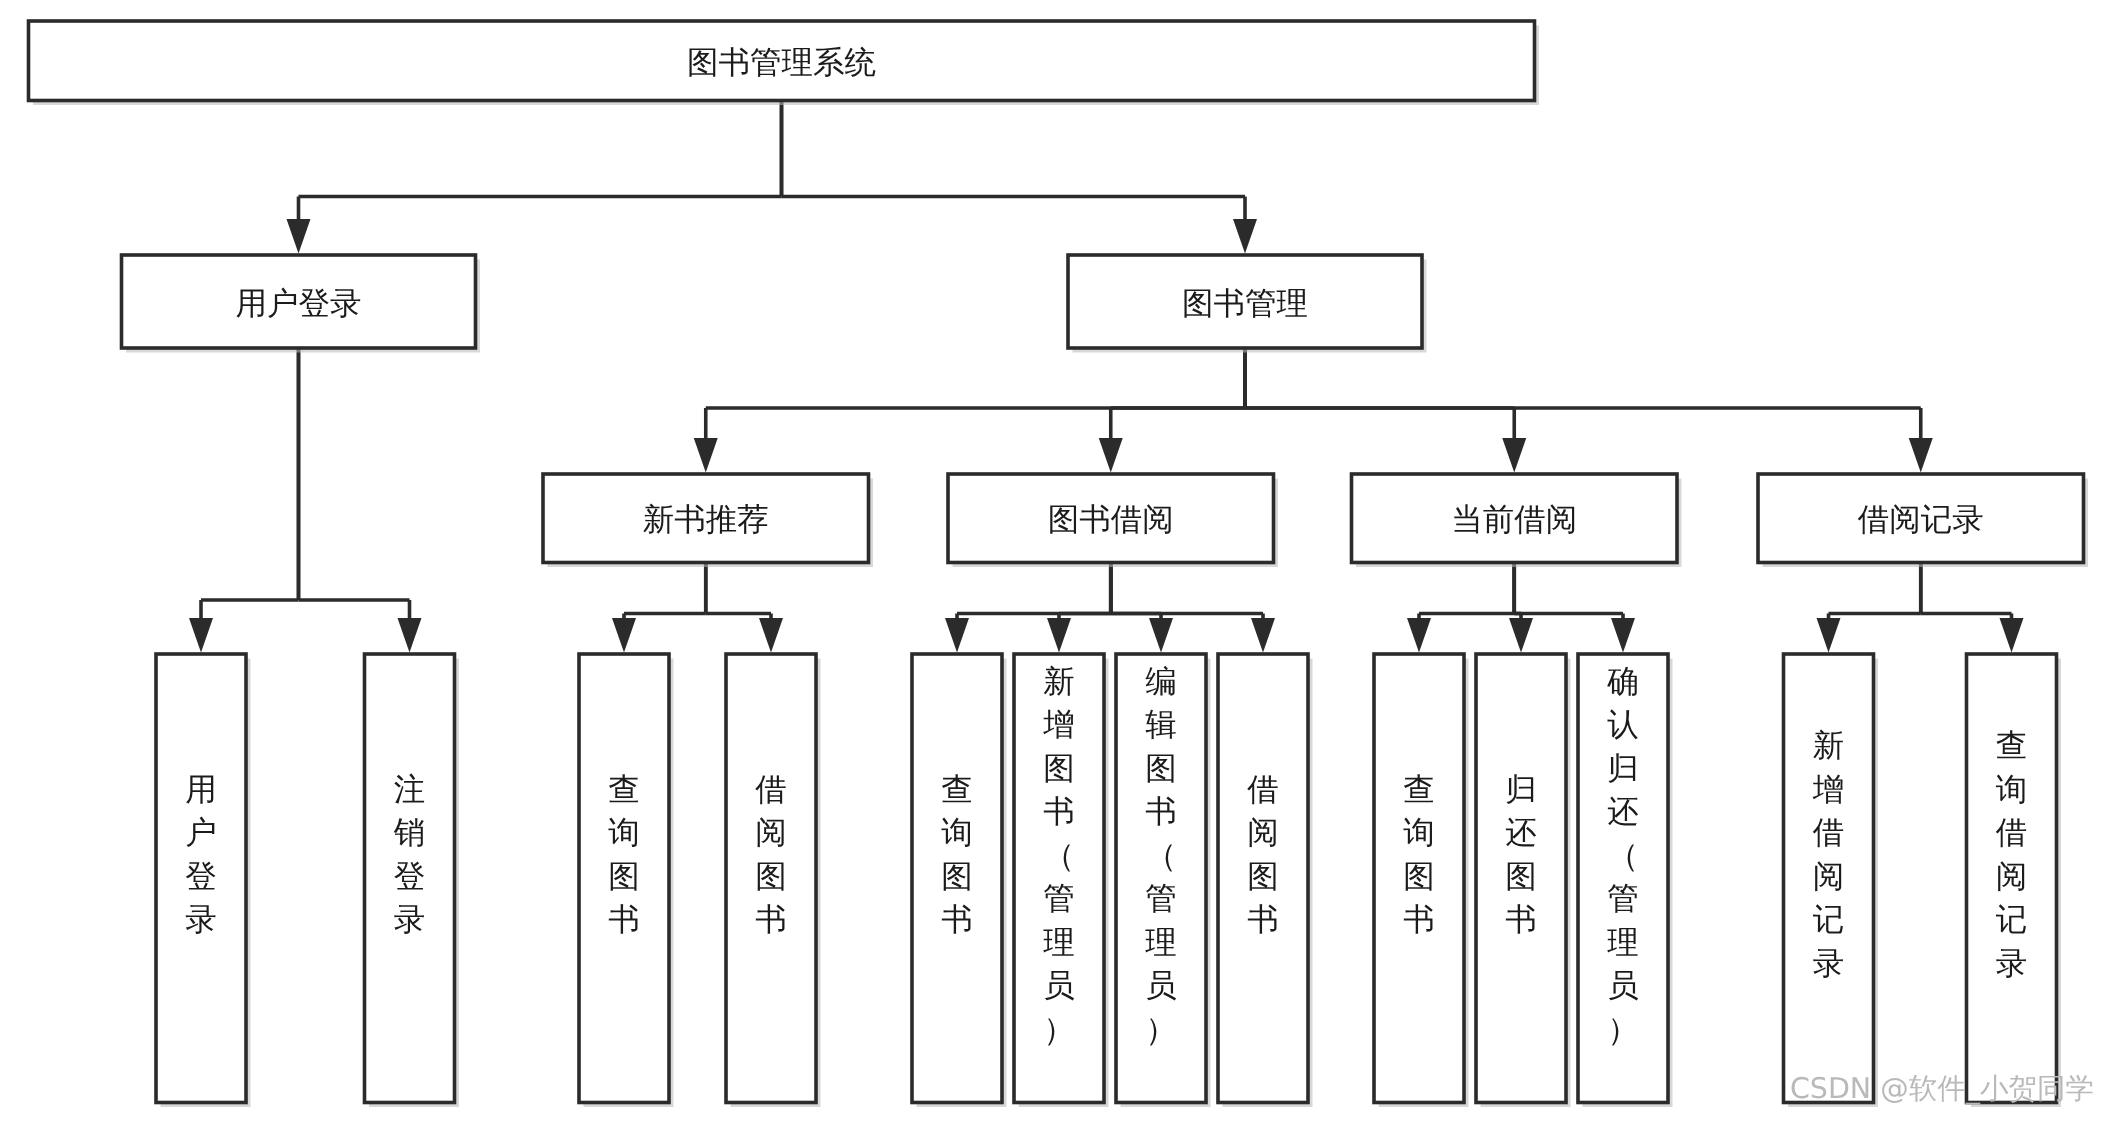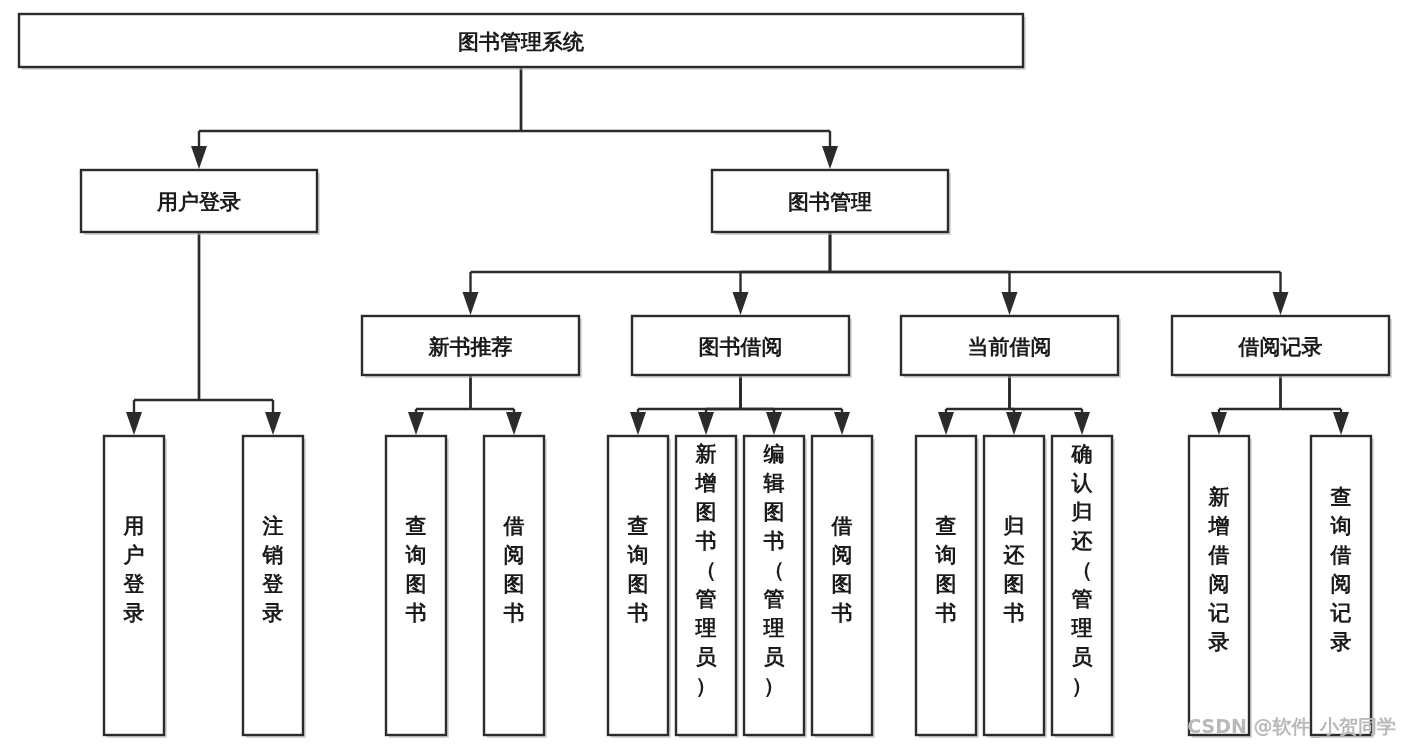--- a/index.html
+++ b/index.html
@@ -10,21 +10,20 @@
   }
   body {
     font-family: "Liberation Sans", "DejaVu Sans", sans-serif;
   }
   #diagram-root {
     position: relative;
     width: 1405px;
     height: 747px;
     background: #ffffff;
     overflow: hidden;
-    font-weight: bold;
   }
   svg#flow-svg {
     position: absolute;
     left: 0;
     top: 0;
     width: 1405px;
     height: 747px;
     display: block;
   }
   .node-box {

